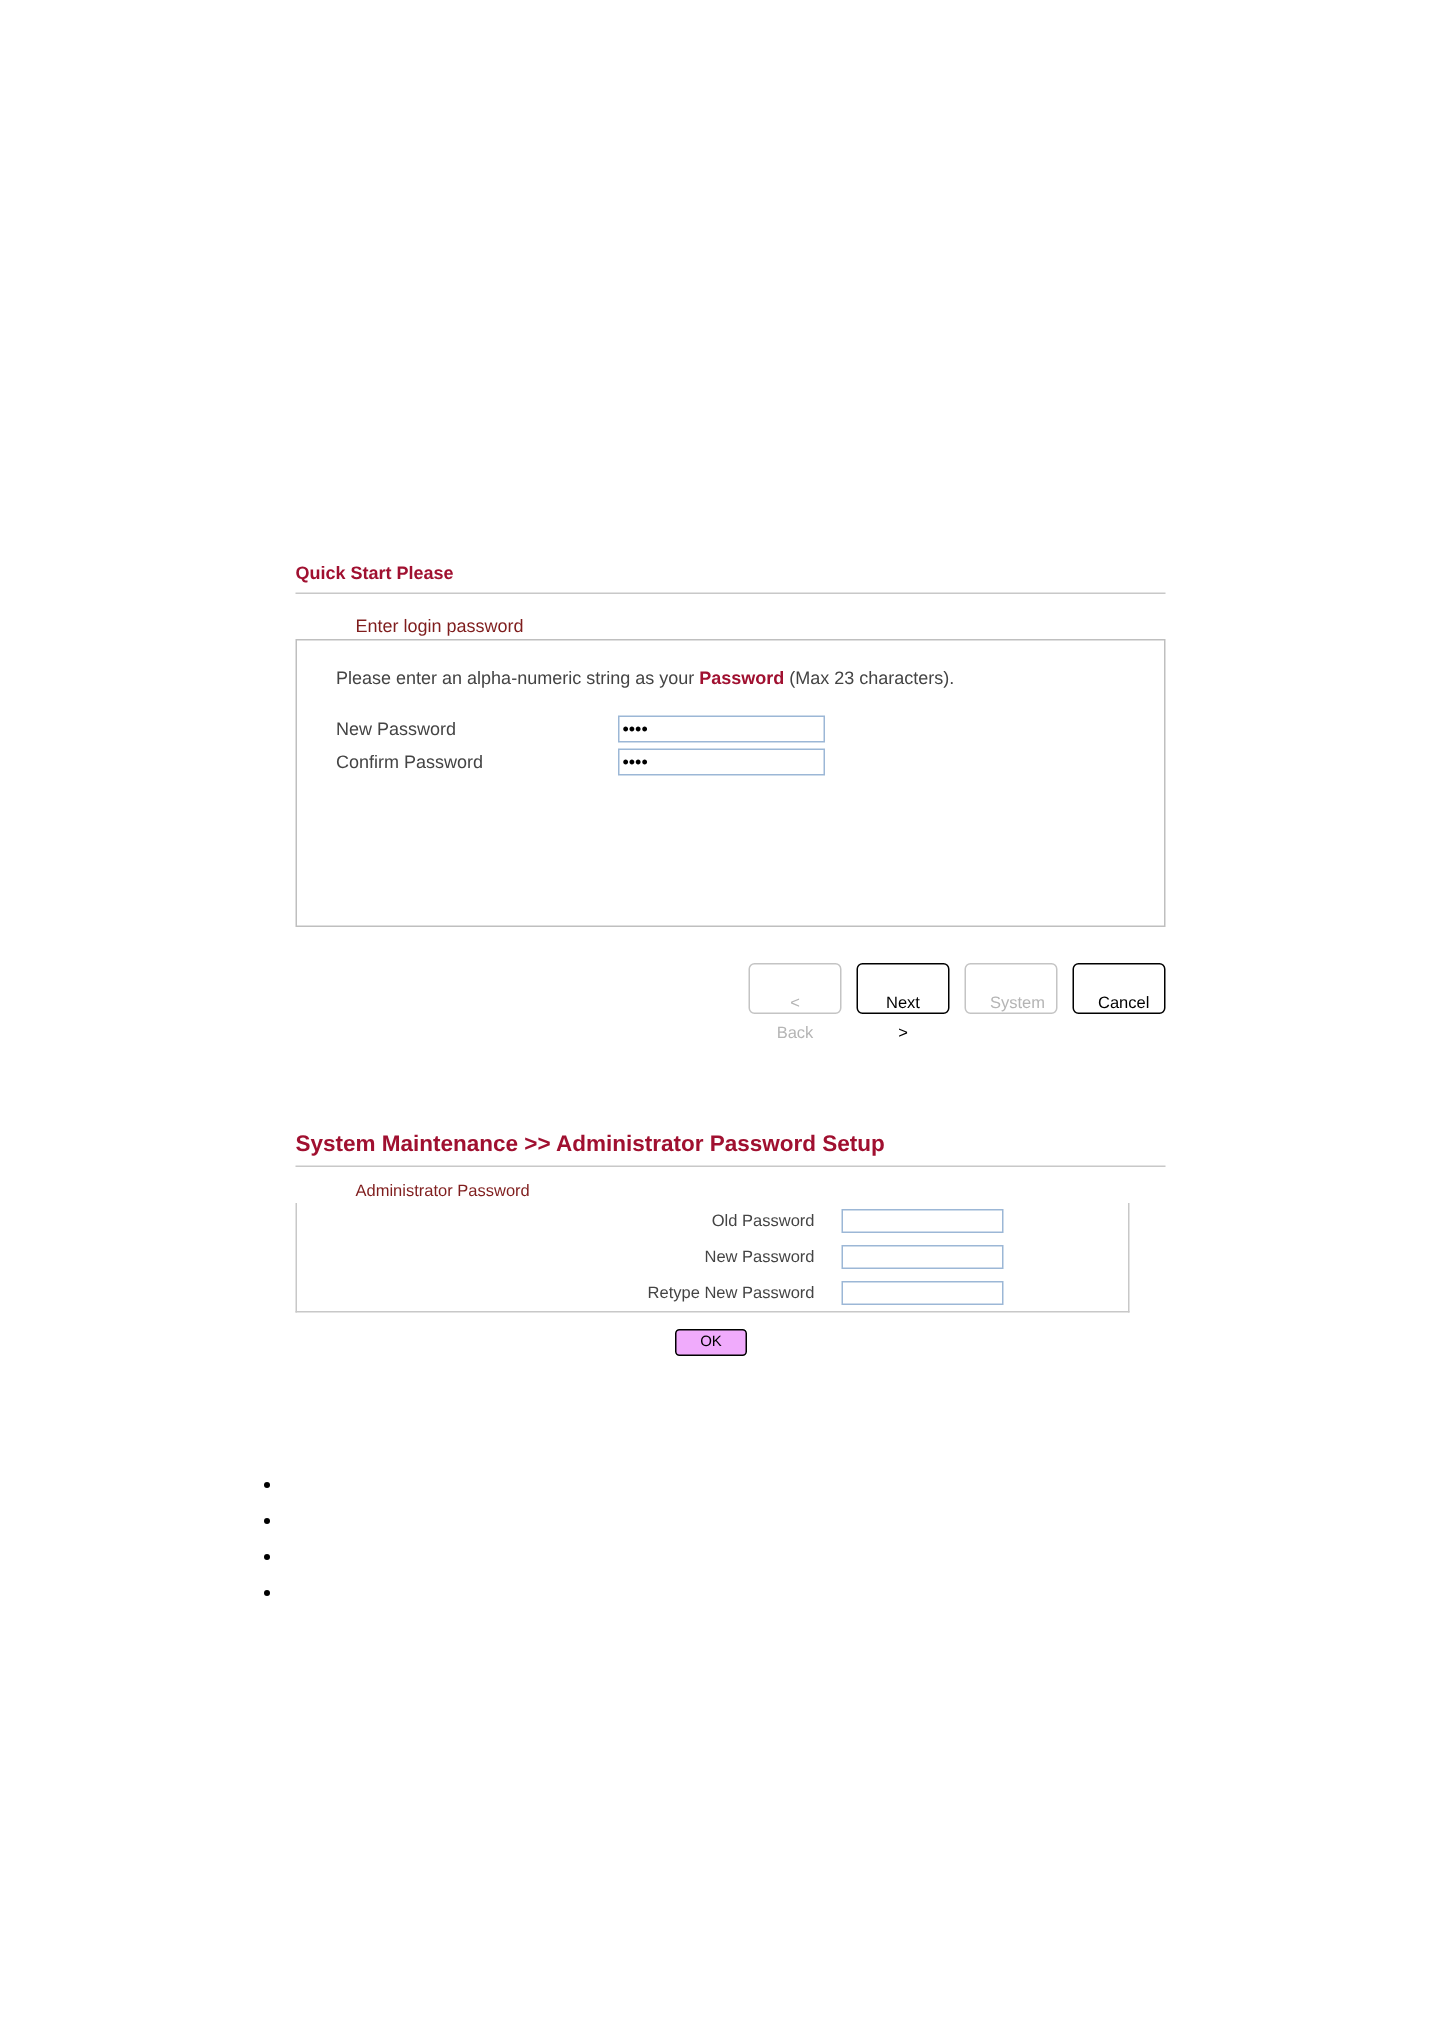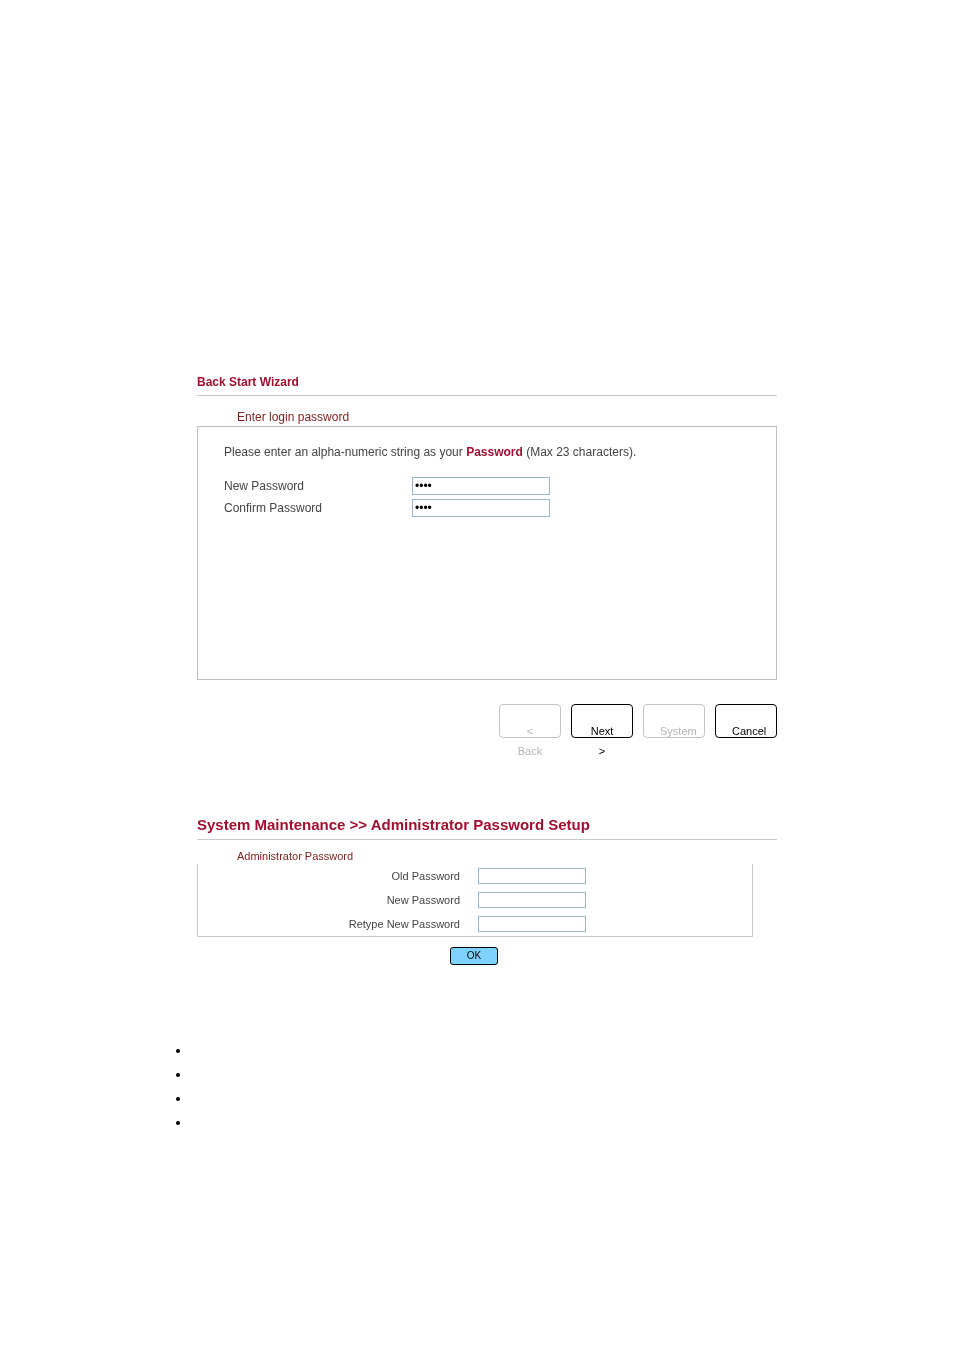--- a/index.html
+++ b/index.html
@@ -40,21 +40,21 @@
     margin-top: 8px;
     margin-bottom: 2px;
     margin-left: 40px;
   }
   .panel-box {
     border: 1px solid #bfbfbf;
     padding: 18px 26px 120px 26px;
     background: #fff;
     box-sizing: border-box;
     width: 100%;
-    height: 254px;
+    height: 192px;
   }
   .instr {
     font-size: 12px;
     color: #444;
     margin-bottom: 18px;
   }
   .instr .bold-red {
     color: #a01030;
     font-weight: bold;
   }
@@ -113,20 +113,21 @@
     border-top: none;
     width: 554px;
     margin-top: 2px;
   }
   .table-row {
     display: flex;
     align-items: center;
     height: 24px;
     font-size: 11px;
     color: #444;
+    justify-content: center;
   }
   .table-row .tr-lbl {
     width: 280px;
     text-align: right;
     padding-right: 18px;
     box-sizing: border-box;
   }
   .table-input {
     width: 108px;
     height: 16px;
@@ -139,21 +140,21 @@
   .ok-row {
     width: 554px;
     text-align: center;
     margin-top: 10px;
   }
   .ok-btn {
     width: 48px;
     height: 18px;
     border: 1px solid #000;
     border-radius: 3px;
-    background: #7dd3fc;
+    background: #f0abfc;
     font-size: 10px;
     padding: 0;
     line-height: 16px;
     cursor: pointer;
   }
 
   
   .bullets {
     margin: 78px 0 0 -6px;
     padding: 0;
@@ -164,21 +165,21 @@
     height: 24px;
     color: #000;
   }
 </style>
 </head>
 <body>
 
 <div class="page">
   <div class="col">
 
-    <div class="heading-maroon wiz-title">Back Start Wizard</div>
+    <div class="heading-maroon wiz-title">Quick Start Please</div>
     <hr class="hr-line">
 
     <div class="sub-heading">Enter login password</div>
 
     <div class="panel-box">
       <div class="instr">
         <span>Please enter an alpha-numeric string as your </span>
         <span class="bold-red">Password</span>
         <span> (Max 23 characters).</span>
       </div>

